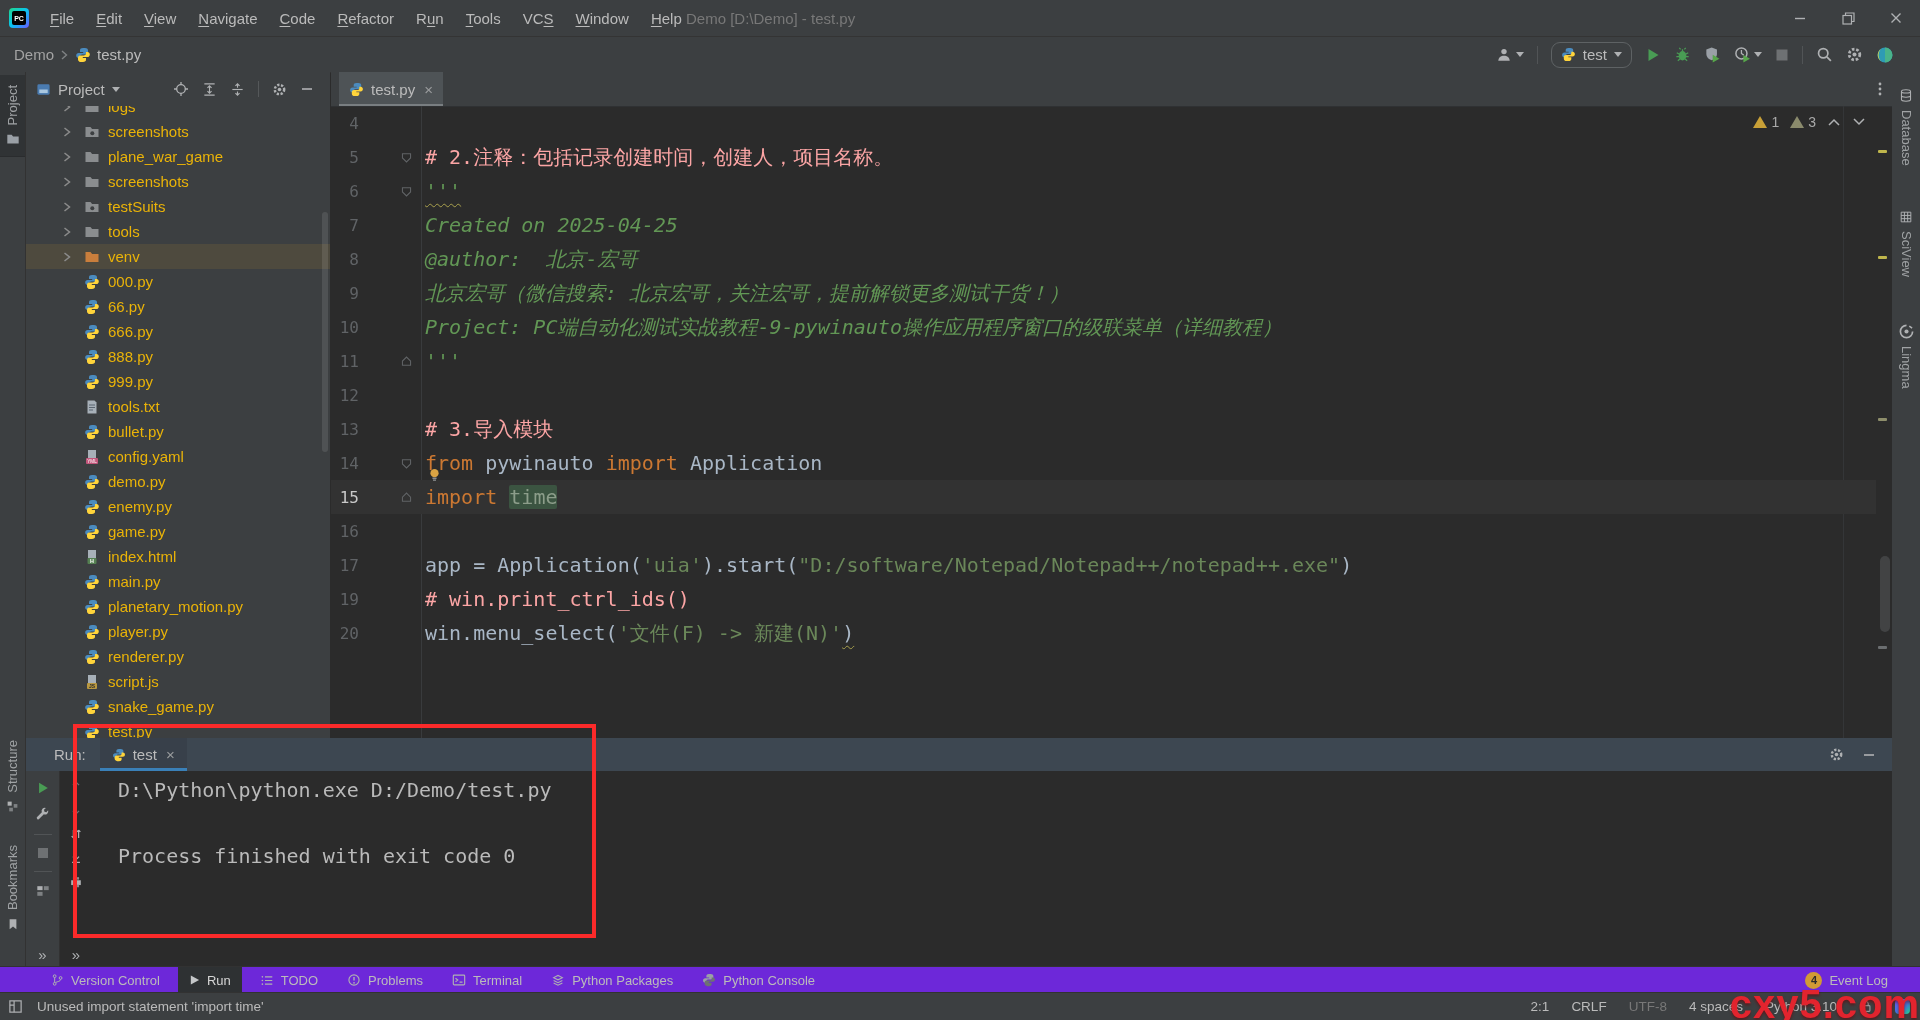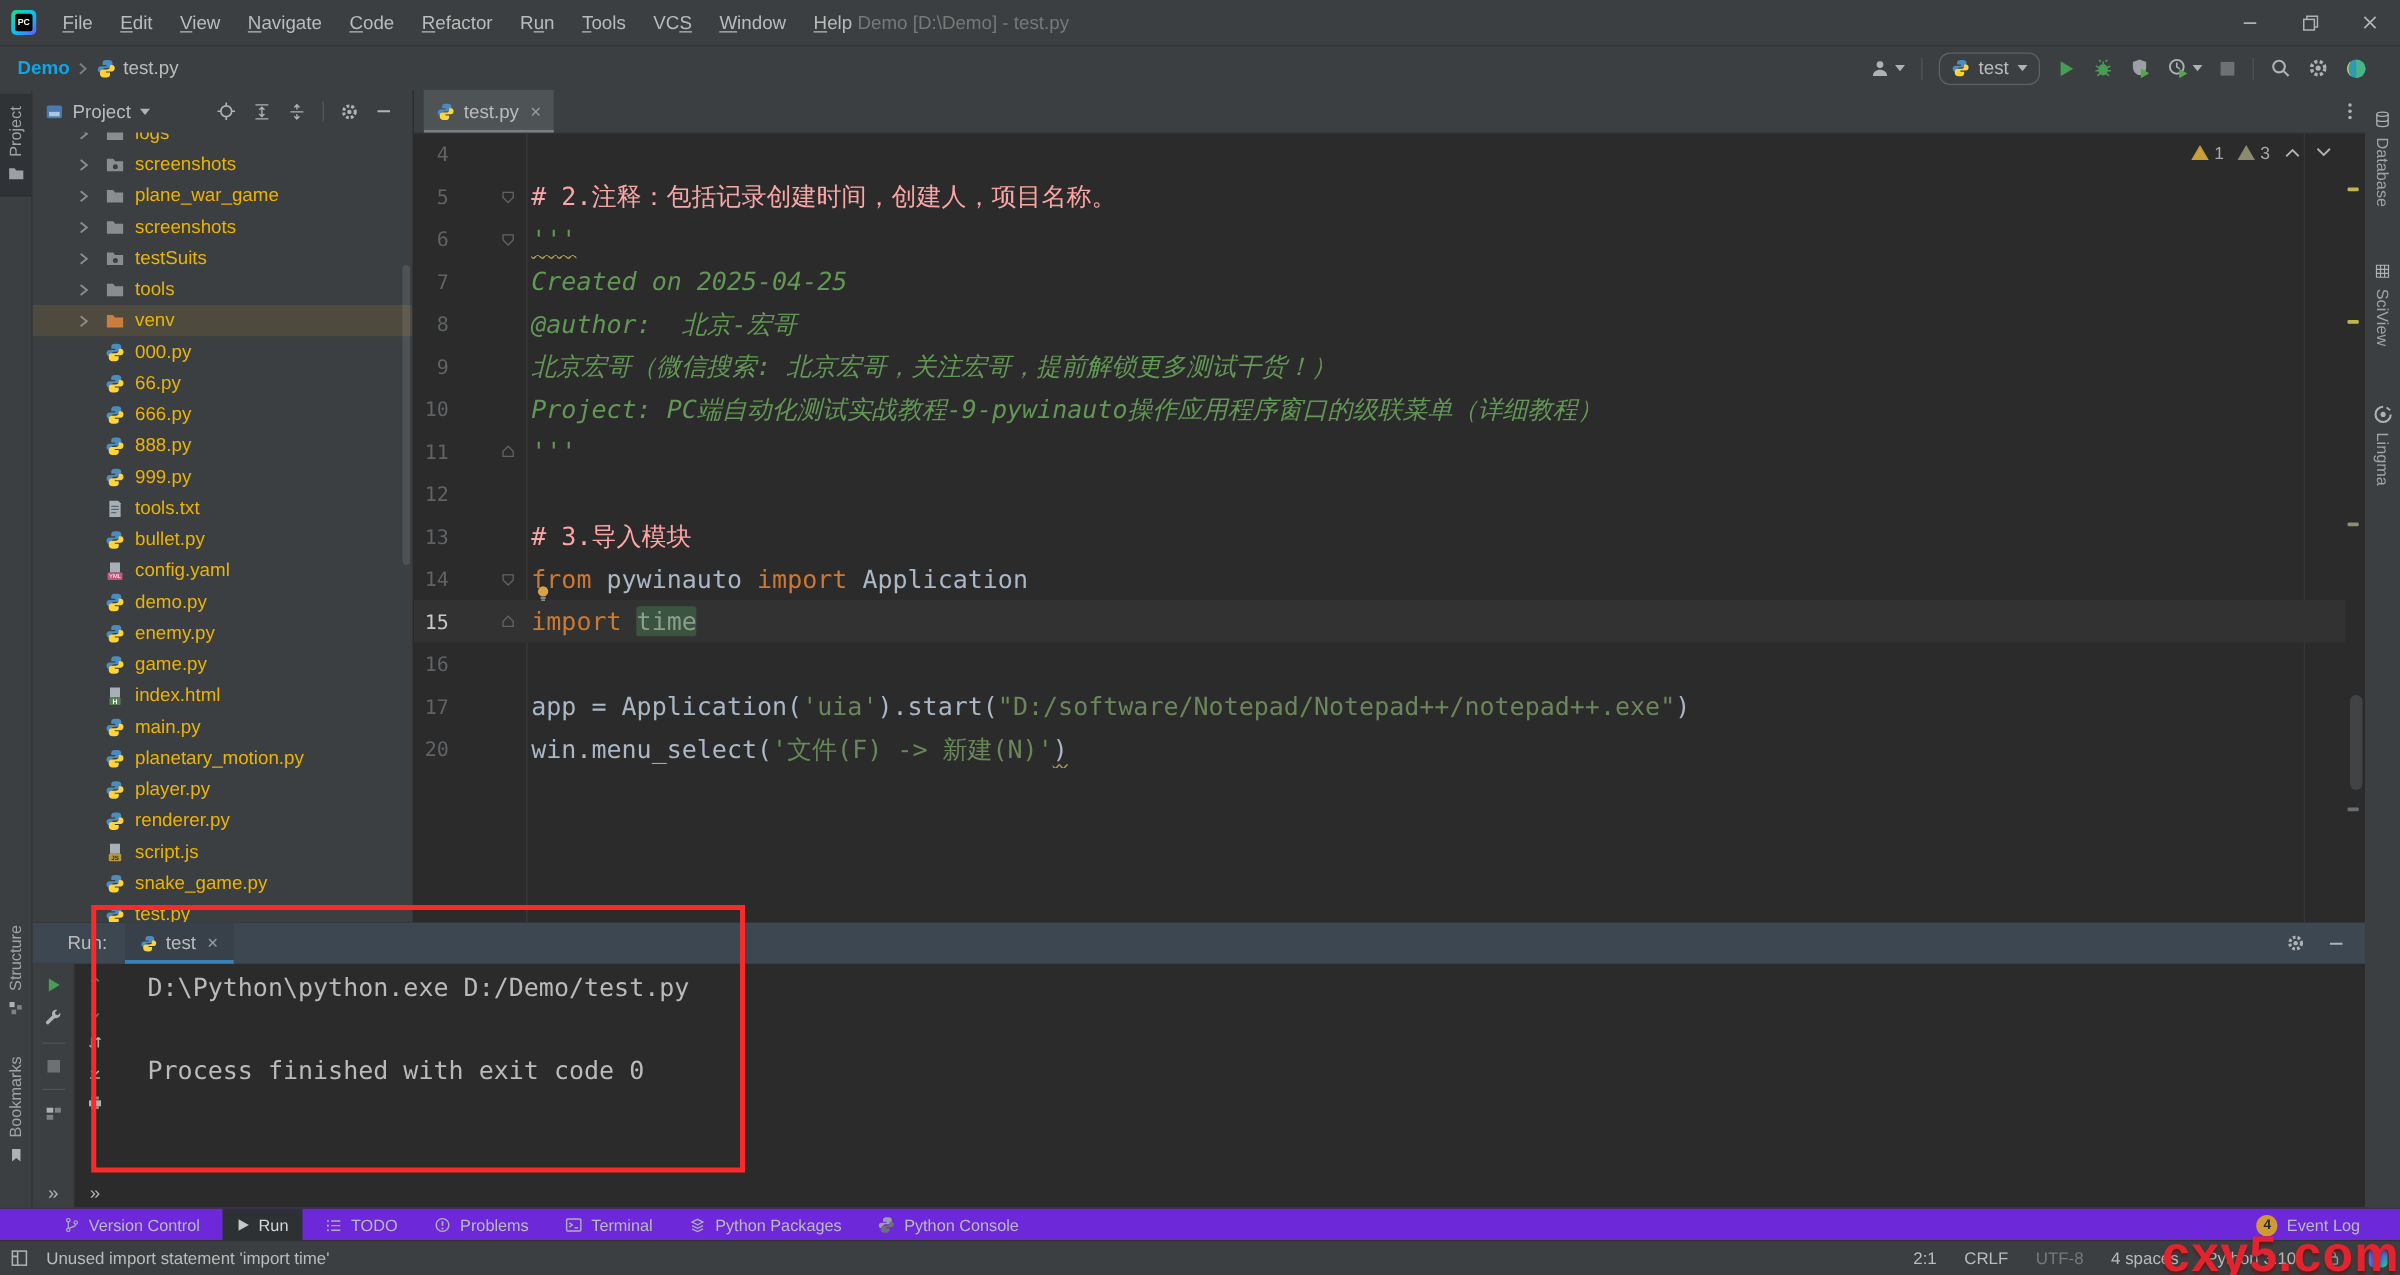--- a/index.html
+++ b/index.html
@@ -13,21 +13,21 @@
   .app-logo{width:20px;height:20px;margin:0 10px 0 9px;border-radius:4px;background:linear-gradient(135deg,#21D789 0%,#07C3F2 50%,#6B57FF 100%);display:flex;align-items:center;justify-content:center}
   .app-logo i{font-style:normal;font-weight:bold;font-size:7px;color:#fff;background:#000;width:14px;height:14px;border-radius:2px;display:flex;align-items:center;justify-content:center}
   .menu-item{padding:0 11px;color:#BBBBBB;cursor:default}
   .win-title{position:absolute;left:686px;color:#787878}
   .win-controls{position:absolute;right:0;top:0;height:36px;display:flex}
   .wc{width:48px;display:flex;align-items:center;justify-content:center;color:#AFB1B3}
 
   
   .toolbar2{position:absolute;left:0;top:37px;right:0;height:35px;background:#3C3F41;border-bottom:1px solid #323232}
   .breadcrumb{position:absolute;left:14px;top:0;height:35px;display:flex;align-items:center;gap:6px}
-  .bc-project{font-weight:bold;color:#0ea5e9}
+  .bc-project{font-weight:normal;color:#a3a3a3}
   .tb-right{position:absolute;right:26px;top:0;height:35px;display:flex;align-items:center;gap:13px}
   .tb-sep{width:1px;height:18px;background:#515456}
   .run-combo{display:flex;align-items:center;gap:7px;border:1px solid #5E6264;border-radius:9px;padding:3px 9px;height:18px}
   .caret-down{width:0;height:0;border-left:4px solid transparent;border-right:4px solid transparent;border-top:5px solid #AFB1B3}
 
   
   .left-stripe{position:absolute;left:0;top:72px;width:25px;bottom:53px;background:#3C3F41;border-right:1px solid #323232}
   .right-stripe{position:absolute;right:0;top:72px;width:28px;bottom:53px;background:#3C3F41;border-left:1px solid #323232}
   .stripe-item{position:absolute;left:0;width:100%;display:flex;flex-direction:column;align-items:center;gap:7px;color:#A0A3A5;font-size:13px}
   .vlabel-up{writing-mode:vertical-rl;transform:rotate(180deg)}
@@ -637,20 +637,21 @@
               </svg></span><span class="bulb"><svg width="15" height="16" viewBox="0 0 16 17">
                 <circle cx="8" cy="6.5" r="4.4" fill="#D9A343"></circle>
                 <rect x="5.8" y="11.2" width="4.4" height="1.7" fill="#8A8D8F"></rect>
                 <rect x="6.4" y="13.3" width="3.2" height="1.4" fill="#8A8D8F"></rect>
               </svg></span><span class="ct"><span class="tok-kw">from</span><span class="tok-plain"> pywinauto </span><span class="tok-kw">import</span><span class="tok-plain"> Application</span></span></div>
           <div class="cl current"><span class="ln">15</span><span class="fold"><svg width="13" height="13" viewBox="0 0 16 16">
                 <path d="M3 12.5h10v-5L8 2.5 3 7.5z" fill="none" stroke="#606366" stroke-width="1.3"></path>
               </svg></span><span class="ct"><span class="tok-kw">import</span><span class="tok-plain"> </span><span class="tok-unused">time</span></span></div>
           <div class="cl"><span class="ln">16</span><span class="fold"></span><span class="ct"></span></div>
           <div class="cl"><span class="ln">17</span><span class="fold"></span><span class="ct"><span class="tok-plain">app = Application(</span><span class="tok-str">'uia'</span><span class="tok-plain">).start(</span><span class="tok-str">"D:/software/Notepad/Notepad++/notepad++.exe"</span><span class="tok-plain">)</span></span></div>
+          <div class="cl"><span class="ln">19</span><span class="fold"></span><span class="ct"><span class="tok-comment"># win.print_ctrl_ids()</span></span></div>
           <div class="cl"><span class="ln">20</span><span class="fold"></span><span class="ct"><span class="tok-plain">win.menu_select(</span><span class="tok-str">'文件(F) -&gt; 新建(N)'</span><span class="tok-plain wave">)</span></span></div>
         </div>
       <div class="inspections">
         <span class="insp-group">
             <span class="tri"></span>
             <span>1</span>
           </span>
         <span class="insp-group">
             <span class="tri weak"></span>
             <span>3</span>

